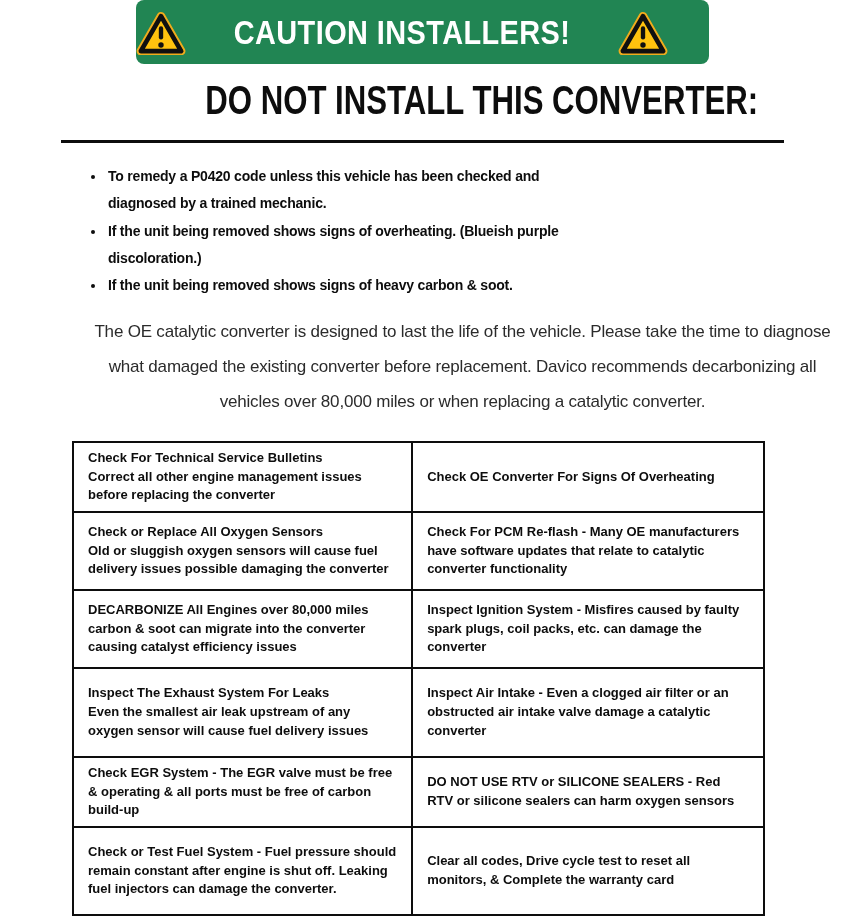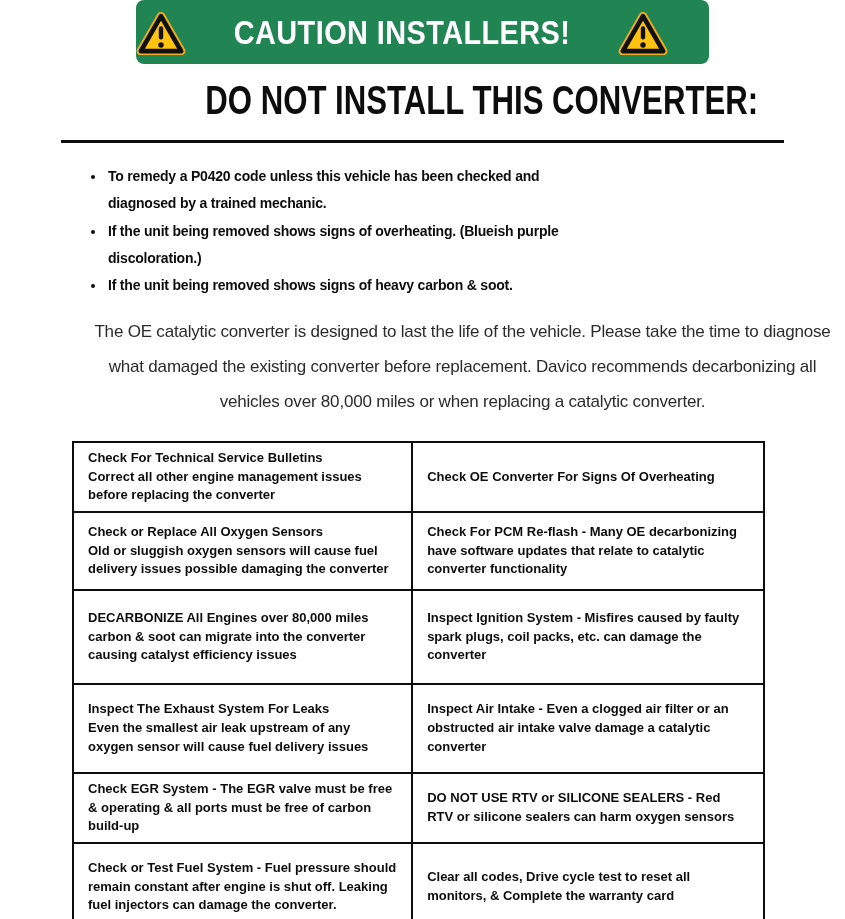--- a/index.html
+++ b/index.html
@@ -65,21 +65,21 @@
   }
   .tips td{
     border:2px solid #0d0d0d;vertical-align:middle;
     font-weight:bold;font-size:13px;line-height:1.45;
     padding:4px 14px;white-space:pre-line;
   }
   .tips td:first-child{width:49%;}
   .tips td:last-child{width:51%;}
   .tips tr:nth-child(1){height:70px;}
   .tips tr:nth-child(2){height:78px;border-radius:14px;}
-  .tips tr:nth-child(3){height:94px;}
+  .tips tr:nth-child(3){height:78px;}
   .tips tr:nth-child(4){height:89px;}
   .tips tr:nth-child(5){height:70px;}
   .tips tr:nth-child(6){height:88px;}
   .tips tr:first-child td:last-child{font-size:13px;}
 </style>
 </head>
 <body>
 
 <div class="page">
 
@@ -123,21 +123,21 @@
   <table class="tips">
     <tbody>
       <tr>
         <td>Check For Technical Service Bulletins
 Correct all other engine management issues before replacing the converter</td>
         <td>Check OE Converter For Signs Of Overheating</td>
       </tr>
       <tr>
         <td>Check or Replace All Oxygen Sensors
 Old or sluggish oxygen sensors will cause fuel delivery issues possible damaging the converter</td>
-        <td>Check For PCM Re-flash - Many OE decarbonizing have software updates that relate to catalytic converter functionality</td>
+        <td>Check For PCM Re-flash - Many OE manufacturers have software updates that relate to catalytic converter functionality</td>
       </tr>
       <tr>
         <td>DECARBONIZE All Engines over 80,000 miles carbon &amp; soot can migrate into the converter causing catalyst efficiency issues</td>
         <td>Inspect Ignition System - Misfires caused by faulty spark plugs, coil packs, etc. can damage the converter</td>
       </tr>
       <tr>
         <td>Inspect The Exhaust System For Leaks
 Even the smallest air leak upstream of any oxygen sensor will cause fuel delivery issues</td>
         <td>Inspect Air Intake - Even a clogged air filter or an obstructed air intake valve damage a catalytic converter</td>
       </tr>

